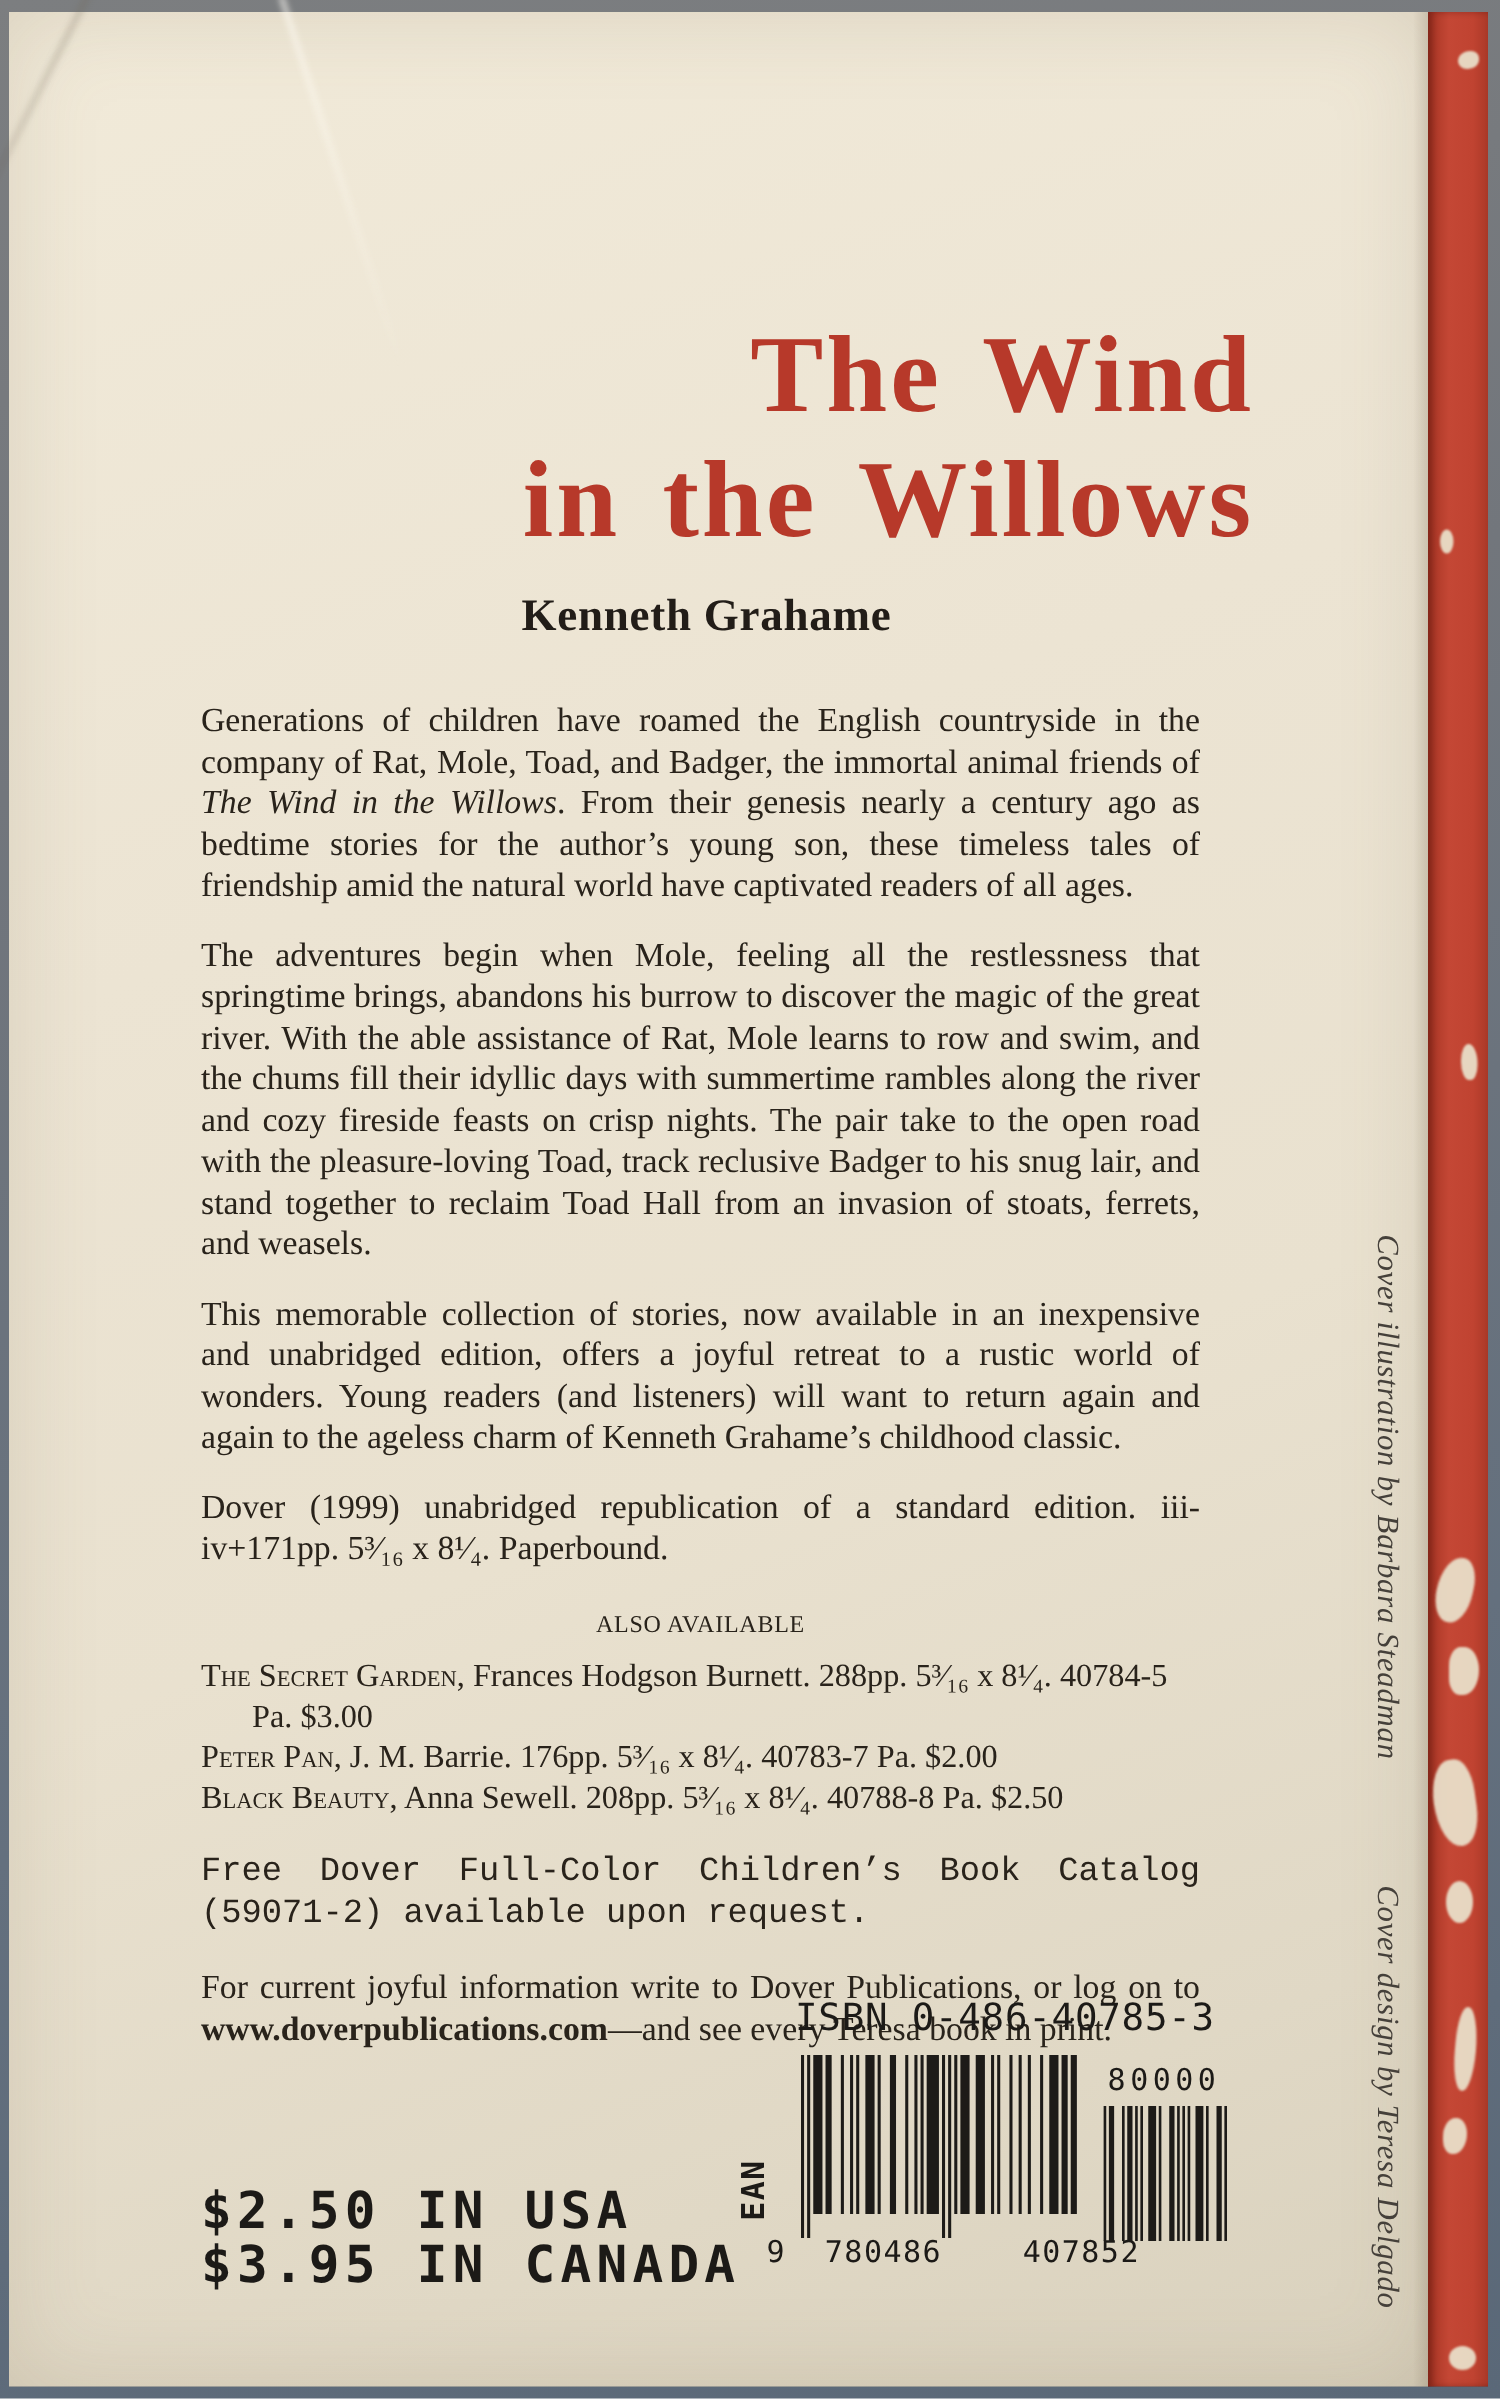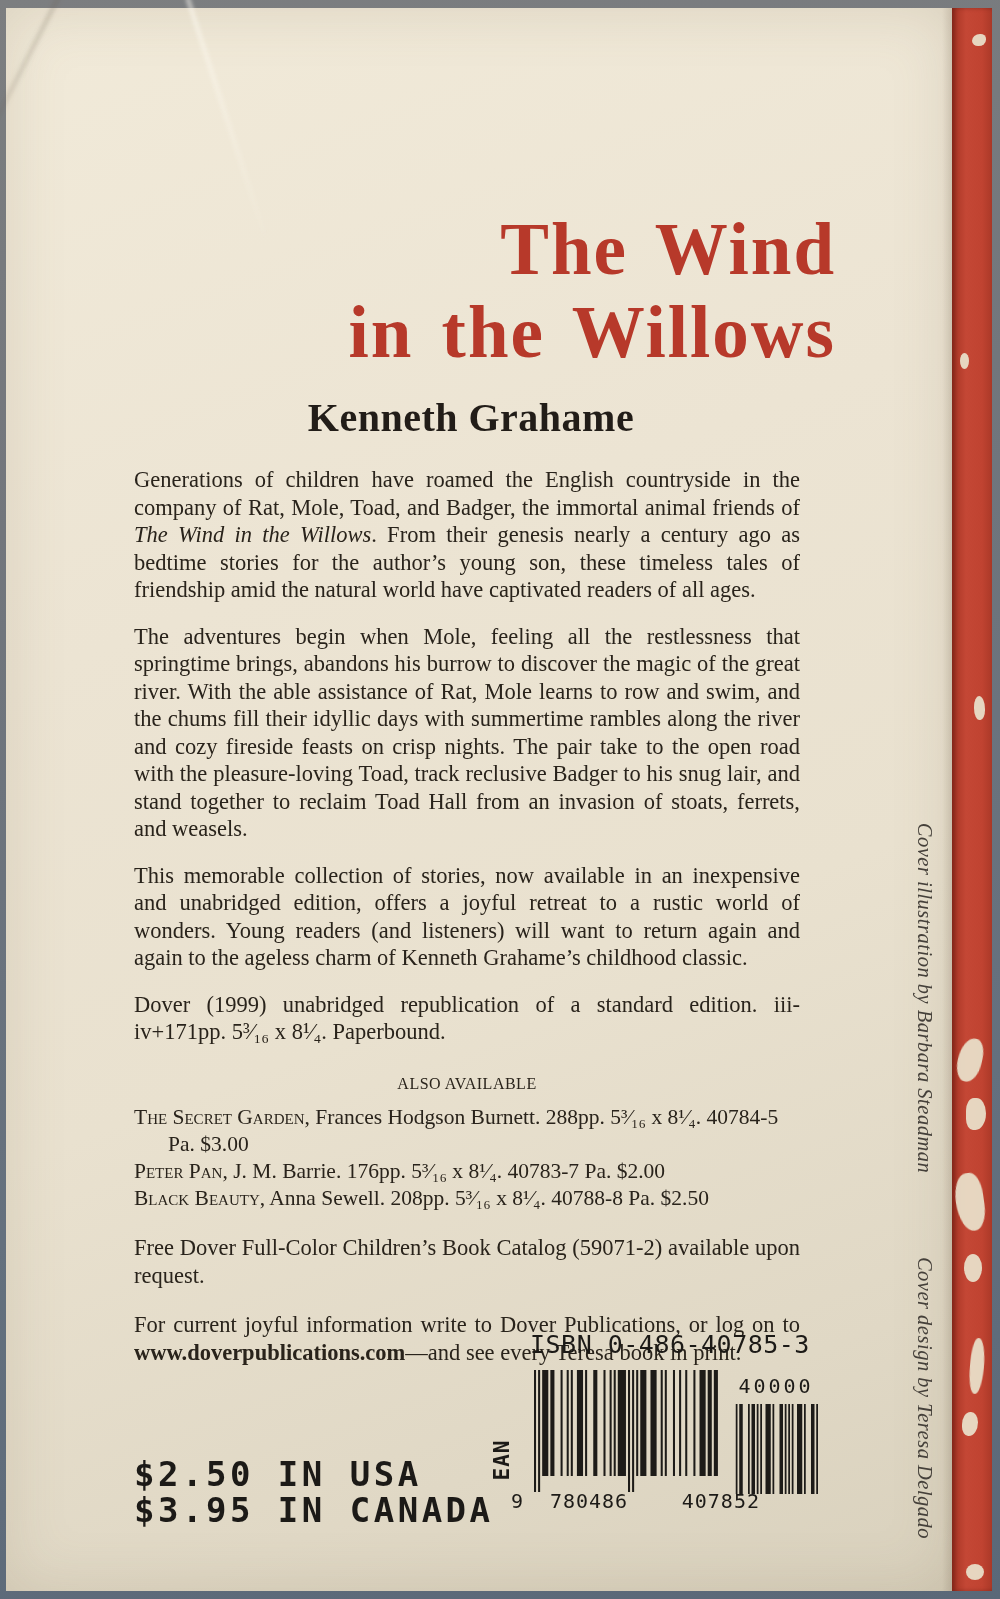--- a/index.html
+++ b/index.html
@@ -38,33 +38,33 @@
     box-shadow:inset 3px 0 4px rgba(60,10,5,0.35);
   }
   .wear{position:absolute;background:#e9dec8;opacity:0.95;filter:blur(0.6px);}
   .title{
     position:absolute;left:100px;top:200px;width:730px;text-align:right;
     font-size:73px;line-height:83px;font-weight:700;letter-spacing:2px;word-spacing:8px;
     color:var(--title-red,#b7392a);
   }
   .author{
     position:absolute;left:100px;top:386px;width:730px;text-align:center;
-    font-size:40px;font-weight:700;color:#221d18;letter-spacing:0.5px;
+    font-size:30px;font-weight:700;color:#221d18;letter-spacing:0.5px;
   }
   .content{
     position:absolute;left:128px;top:458px;width:666px;
     font-size:22.5px;line-height:27.5px;text-align:justify;color:#29231b;
   }
   .content p{margin:0 0 19px;}
   .italic{font-style:italic;}
   .bold{font-weight:700;}
   .smallcaps{font-variant:small-caps;}
   .also-heading{text-align:center;margin:24px 0 7px;font-size:16px;letter-spacing:0.5px;color:#29231b;}
   .also-list div{font-size:21.5px;line-height:27px;padding-left:34px;text-indent:-34px;text-align:left;margin:0;}
-  .catalog-note{margin-top:22px !important;}
+  .catalog-note{margin-top:22px !important;font-family:Liberation Mono, monospace;}
   .price-note{margin-top:22px !important;margin-bottom:0 !important;}
   .mono{font-family:"DejaVu Sans Mono","Liberation Mono",monospace;color:#1c1a17;}
   .isbn{position:absolute;left:524px;top:1322px;font-size:25px;letter-spacing:0.5px;}
   .barcode-main{position:absolute;left:528px;top:1362px;width:188px;height:122px;}
   .barcode-addon{position:absolute;left:728px;top:1396px;width:84px;height:90px;}
   svg.bars{width:100%;height:100%;display:block;}
   svg.bars rect{fill:#1d1b18;}
   .bc-digit{position:absolute;font-size:20px;top:1481px;letter-spacing:1px;}
   .bc-d0{left:505px;}
   .bc-d1{left:541px;width:84px;text-align:center;}
@@ -145,21 +145,21 @@
           <rect x="78" y="0" width="1" height="106"></rect>
           <rect x="81" y="0" width="3" height="106"></rect>
           <rect x="85" y="0" width="2" height="106"></rect>
           <rect x="88" y="0" width="2" height="106"></rect>
         </svg>
     </div>
     <span class="bc-digit bc-d0 mono">9</span>
     <span class="bc-digit bc-d1 mono">780486</span>
     <span class="bc-digit bc-d2 mono">407852</span>
 
-    <div class="addon-label mono">40000</div>
+    <div class="addon-label mono">80000</div>
     <div class="barcode-addon">
       <svg id="bc-addon" class="bars" preserveAspectRatio="none" aria-hidden="true" viewBox="0 0 48 90">
           <rect x="1" y="0" width="1" height="90"></rect>
           <rect x="3" y="0" width="2" height="90"></rect>
           <rect x="8" y="0" width="1" height="90"></rect>
           <rect x="10" y="0" width="2" height="90"></rect>
           <rect x="13" y="0" width="1" height="90"></rect>
           <rect x="15" y="0" width="1" height="90"></rect>
           <rect x="18" y="0" width="3" height="90"></rect>
           <rect x="22" y="0" width="1" height="90"></rect>

